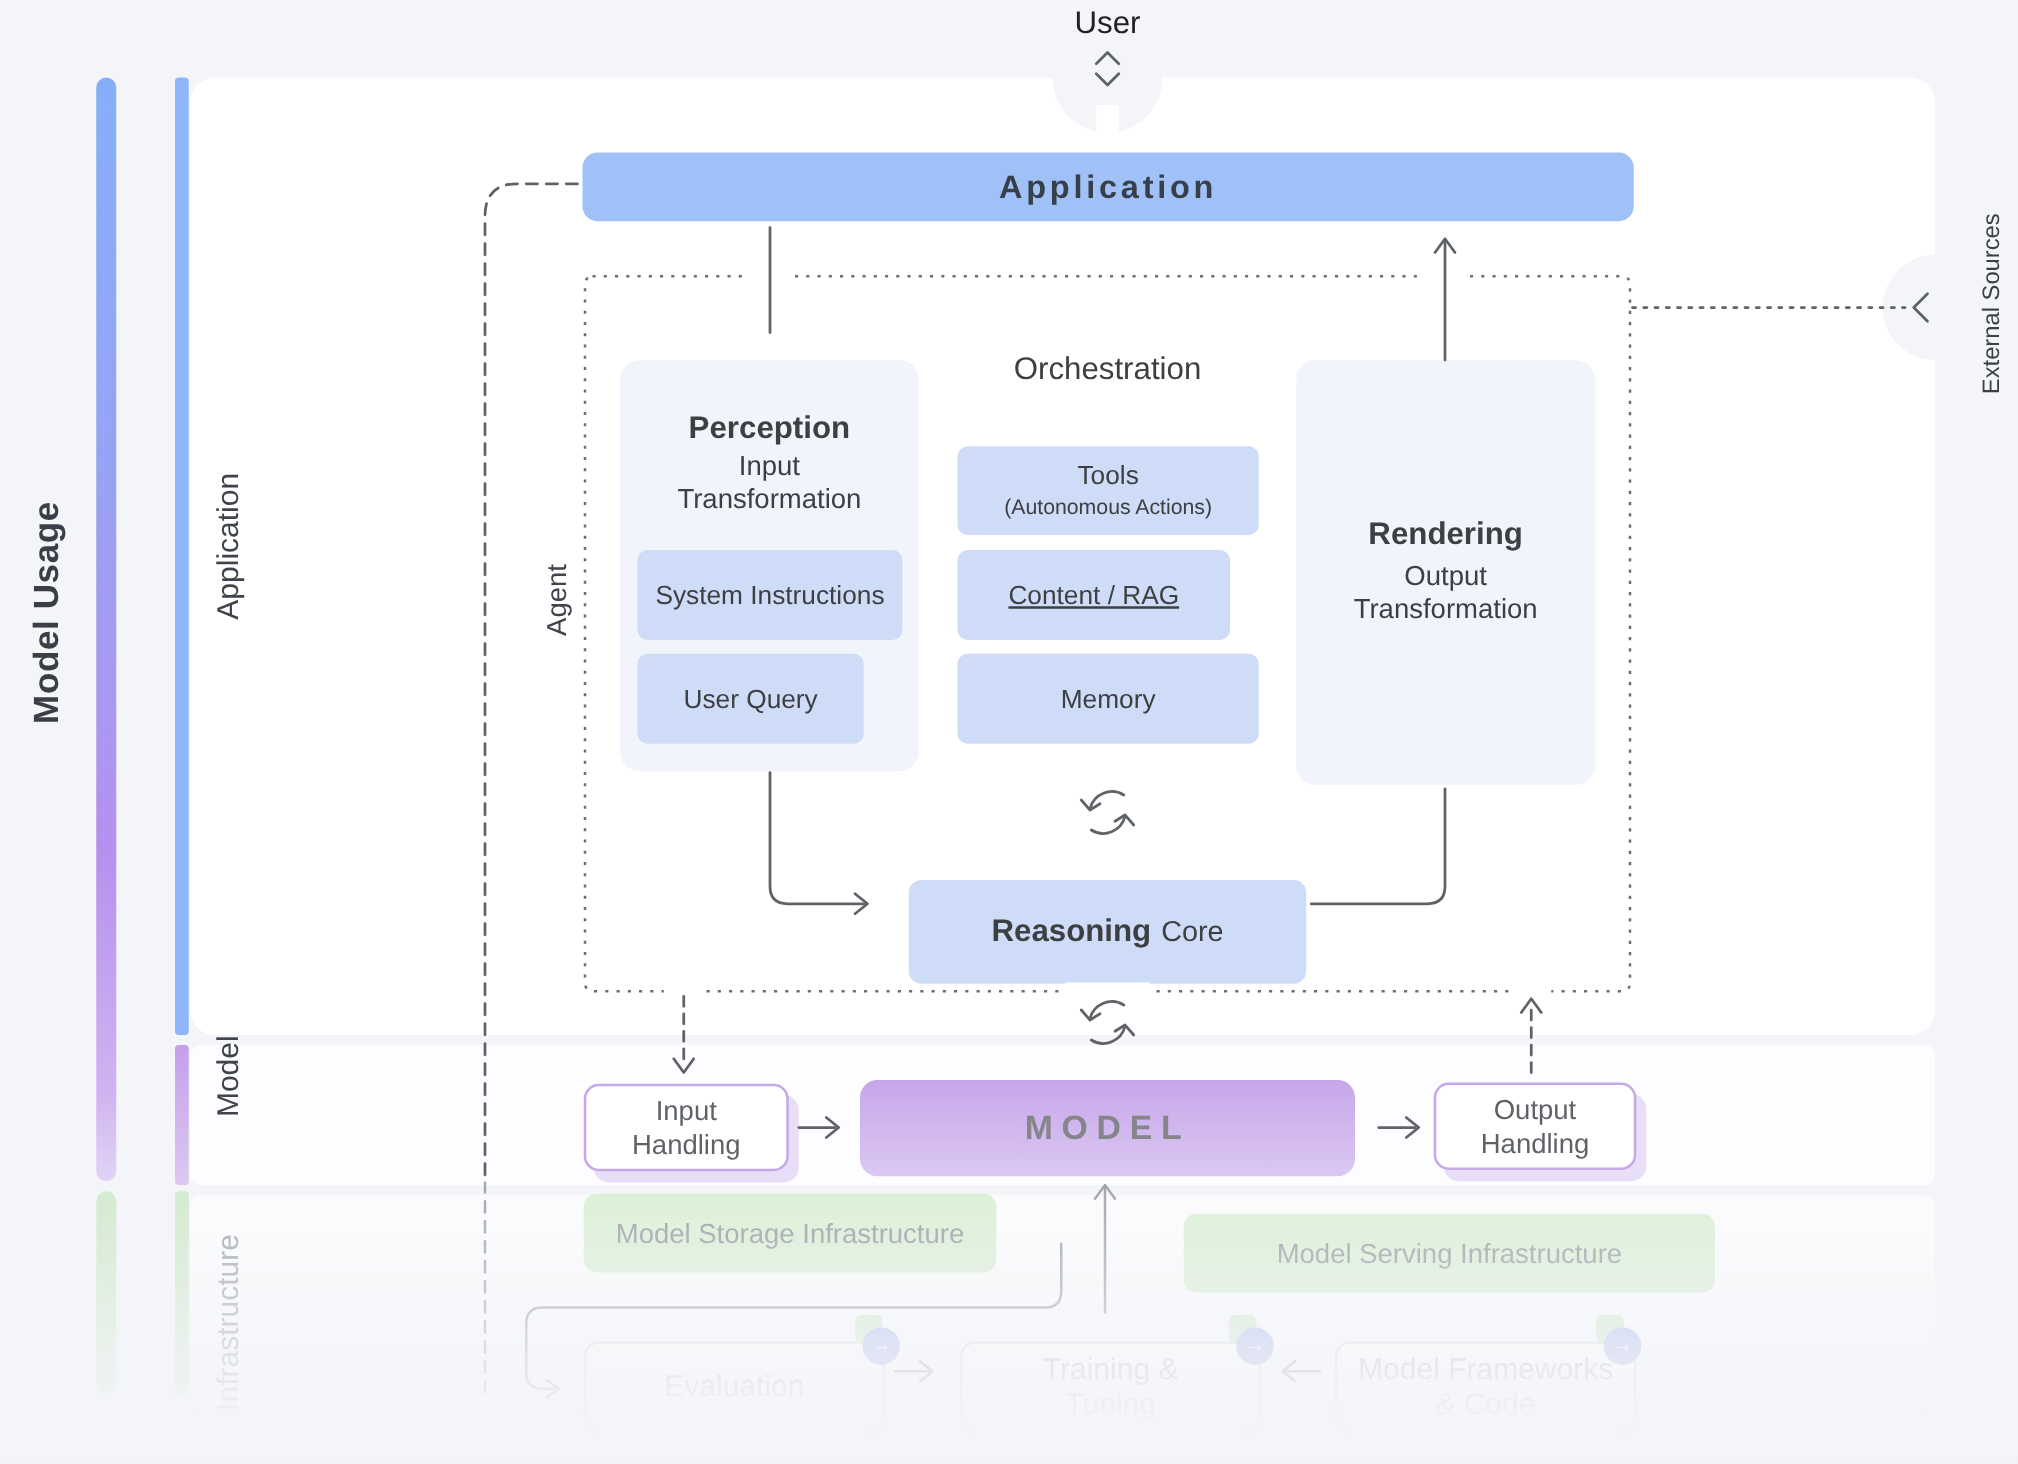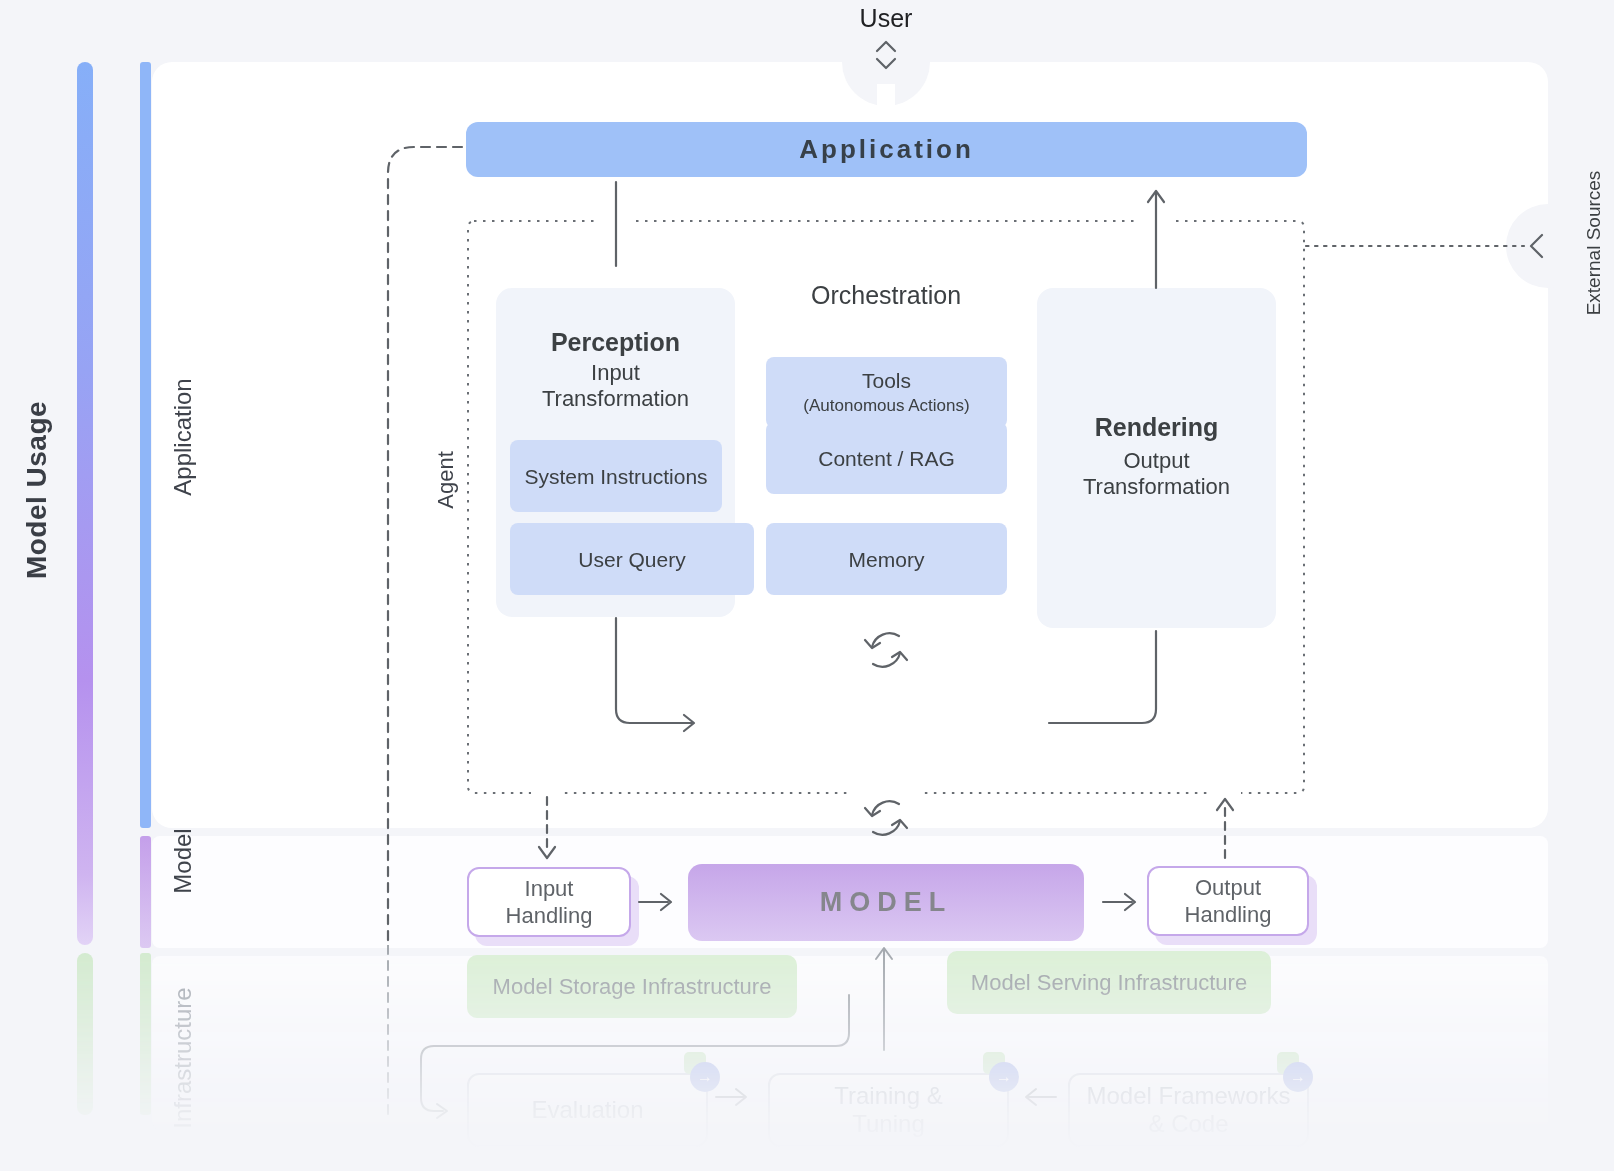--- a/index.html
+++ b/index.html
@@ -131,58 +131,62 @@
 
   <div class="app-bar">Application</div>
 
   <div class="panel" style="left:496px; top:288px; width:239px; height:329px;">
     <div class="panel-title" style="top:40px;">Perception</div>
     <div class="panel-sub" style="top:72px;">
       <span>Input</span><br>
       <span>Transformation</span>
     </div>
     <div class="chip" style="left:14px; top:152px; width:212px; height:72px;">System Instructions</div>
-    <div class="chip" style="left:14px; top:235px; width:244px; height:72px;">User Query</div>
+    <div class="chip" style="left:14px; top:235px; width:181px; height:72px;">User Query</div>
   </div>
 
   <div class="orch-title">Orchestration</div>
   <div class="chip" style="left:766px; top:357px; width:241px; height:71px;">
     <span>Tools</span>
     <span class="small">(Autonomous Actions)</span>
   </div>
-  <div class="chip" style="left:766px; top:422px; width:241px; height:72px;">Content / RAG</div>
+  <div class="chip" style="left:766px; top:440px; width:218px; height:72px;text-decoration:underline;">Content / RAG</div>
   <div class="chip" style="left:766px; top:523px; width:241px; height:72px;text-align:center;">Memory</div>
 
   <div class="panel" style="left:1037px; top:288px; width:239px; height:340px;">
     <div class="panel-title" style="top:125px;">Rendering</div>
     <div class="panel-sub" style="top:160px;">
       <span>Output</span><br>
       <span>Transformation</span>
     </div>
   </div>
 
+  <div class="reasoning">
+    <b>Reasoning</b>
+    <span>Core</span>
+  </div>
 
   <div class="handling" style="left:467px; top:867px;">
     <span>Input</span>
     <span>Handling</span>
   </div>
   <div class="model-box">MODEL</div>
   <div class="handling" style="left:1147px; top:866px; width:158px;">
     <span>Output</span>
     <span>Handling</span>
   </div>
 
   <div class="infra-layer">
     <div class="abs" style="left:152px; top:11px; width:1396px; height:174px; background:#fcfcfe; border-radius:8px;"></div>
     <div class="bar" style="left:77px; top:8px; width:16px; height:162px; background:#cfe9ca;"></div>
     <div class="bar" style="left:140px; top:8px; width:11px; height:162px; border-radius:3px; background:#cfe9ca;"></div>
     <div class="vlabel lbl-infra" style="left:33px; top:98px;">Infrastructure</div>
 
     <div class="green-box" style="left:467px; top:10px; width:330px;">Model Storage Infrastructure</div>
-    <div class="green-box" style="left:947px; top:6px; width:324px;">Model Serving Infrastructure</div>
+    <div class="green-box" style="left:947px; top:26px; width:425px;">Model Serving Infrastructure</div>
 
     <div class="ghost-box" style="left:467px; top:128px; width:237px;">Evaluation</div>
     <div class="ghost-box" style="left:768px; top:128px; width:237px;">
       <span>Training &amp;</span>
       <span>Tuning</span>
     </div>
     <div class="ghost-box" style="left:1068px; top:128px; width:237px;">
       <span>Model Frameworks</span>
       <span>&amp; Code</span>
     </div>

